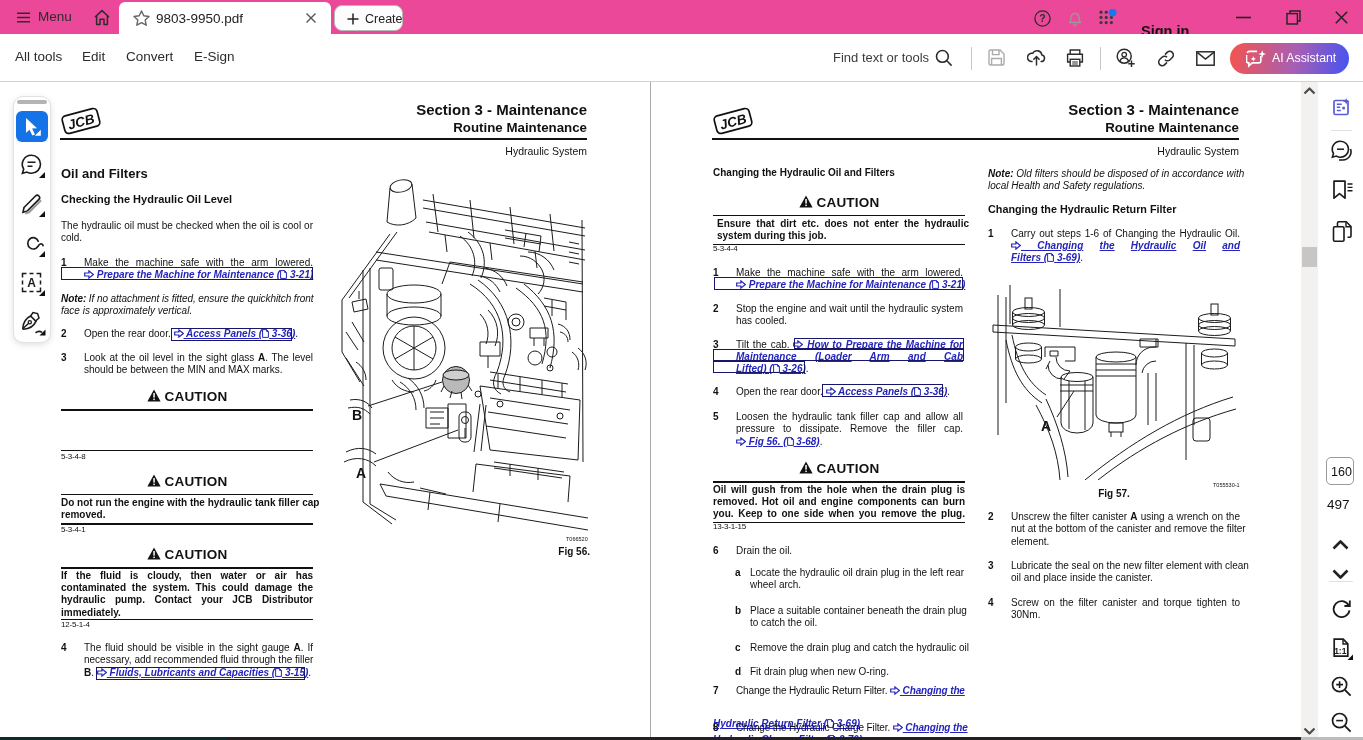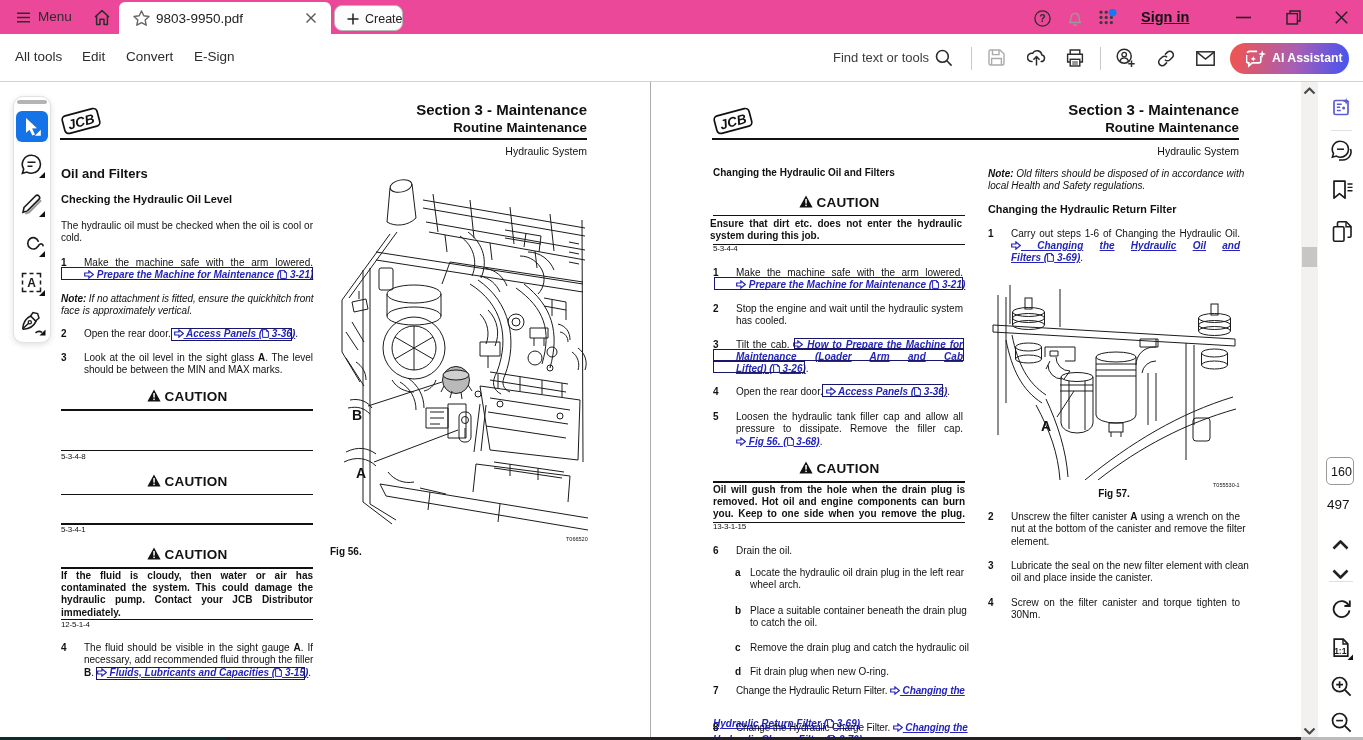--- a/index.html
+++ b/index.html
@@ -12,21 +12,21 @@
     border-radius:6px 6px 0 0; }
   #tabname { position:absolute; left:37px; top:9px; font-size:13.5px; color:#222; }
   #createbtn { position:absolute; left:334px; top:5px; width:69px; height:26px; background:#fcfcfc;
     border:1px solid #b9b9b9; border-radius:8px; font-size:13px; color:#222; }
   .tbt { position:absolute; top:9px; font-size:13.5px; color:#2c2c2c; }
   #toolbar { position:absolute; left:0; top:34px; width:1363px; height:48px; background:#fff;
     border-bottom:1px solid #d2d2d2; }
   .mt { position:absolute; top:15px; font-size:13.5px; color:#2c2c2c; }
   #aibtn { position:absolute; left:1230px; top:9px; width:119px; height:31px; border-radius:16px;
     background:linear-gradient(100deg,#f4544d 0%,#a75fb4 55%,#4453f2 100%);
-    color:#fff; font-size:14px; font-weight:bold; }
+    color:#fff; font-size:14px; font-weight:normal; }
   .vdiv { position:absolute; top:13px; width:1px; height:23px; background:#c9c9c9; }
   
   #content { position:absolute; left:0; top:82px; width:1363px; height:658px; background:#fff; }
   #pagesep { position:absolute; left:650px; top:0; width:1px; height:658px; background:#ababab; }
   #vscroll { position:absolute; left:1301px; top:0; width:17px; height:658px; background:#f2f1f0; }
   #vthumb { position:absolute; left:1302px; top:165px; width:15px; height:20px; background:#c7c6c5; }
   #rpanel { position:absolute; left:1318px; top:0; width:45px; height:658px; background:#fff; }
   #ltools { position:absolute; left:13px; top:14px; width:38px; height:247px; background:#fff;
     border:1px solid #e2e2e2; border-radius:10px; box-shadow:0 2px 6px rgba(0,0,0,.12); }
   
@@ -82,21 +82,21 @@
         <circle cx="8.2" cy="3.2" r="1.6"></circle>
       <circle cx="3" cy="8.4" r="1.6"></circle>
         <circle cx="8.2" cy="8.4" r="1.6"></circle>
         <circle cx="13.4" cy="8.4" r="1.6"></circle>
       <circle cx="3" cy="13.6" r="1.6"></circle>
         <circle cx="8.2" cy="13.6" r="1.6"></circle>
         <circle cx="13.4" cy="13.6" r="1.6"></circle>
     </g>
     <circle cx="14.6" cy="3.6" r="3.9" fill="#1877f2"></circle>
     </svg>
-  <span class="abs" style="left:1141px;top:9px;font-size:14.5px;font-weight:bold;color:#111;text-decoration:underline;">Sign in</span>
+  <span class="abs" style="left:1141px;top:23px;font-size:14.5px;font-weight:bold;color:#111;text-decoration:underline;">Sign in</span>
   <svg class="abs" style="left:1236px;top:16px" width="15" height="3" viewBox="0 0 15 3">
     <path d="M0 1.5 H15" stroke="#222" stroke-width="1.6"></path>
     </svg>
   <svg class="abs" style="left:1286px;top:10px" width="15" height="15" viewBox="0 0 15 15">
     <rect x="1" y="3.6" width="10.4" height="10.4" fill="none" stroke="#222" stroke-width="1.4"></rect>
     <path d="M4 3.6 V1 H14 V11 H11.4" fill="none" stroke="#222" stroke-width="1.4"></path>
     </svg>
   <svg class="abs" style="left:1335px;top:11px" width="13" height="13" viewBox="0 0 13 13">
     <path d="M0.8 0.8 L12.2 12.2 M12.2 0.8 L0.8 12.2" stroke="#222" stroke-width="1.5"></path>
     </svg>
@@ -199,20 +199,24 @@
         </svg> CAUTION</div>
     <div class="hr" style="left:61px;top:327px;width:252px;height:1.5px;"></div>
     <div class="hr" style="left:61px;top:367.5px;width:252px;height:1.5px;"></div>
     <div class="pt code" style="left:61px;top:368.5px;">5-3-4-8</div>
     <div class="pt caut" style="left:61px;top:391.5px;width:252px;"><svg width="14" height="13" viewBox="0 0 14 13" style="vertical-align:-1px;">
           <path d="M7 0.5 L13.6 12.5 H0.4 z" fill="#111"></path>
           <rect x="6.3" y="4" width="1.5" height="4.6" fill="#fff"></rect>
           <rect x="6.3" y="9.6" width="1.5" height="1.5" fill="#fff"></rect>
         </svg> CAUTION</div>
     <div class="hr" style="left:61px;top:411.5px;width:252px;height:1.5px;"></div>
+    <div class="pt b" style="left:61px;top:414.5px;width:252px;">
+      <div class="jl">Do not run the engine with the hydraulic tank filler cap</div>
+      <div>removed.</div>
+    </div>
     <div class="hr" style="left:61px;top:441px;width:252px;height:1.5px;"></div>
     <div class="pt code" style="left:61px;top:441.5px;">5-3-4-1</div>
     <div class="pt caut" style="left:61px;top:465px;width:252px;"><svg width="14" height="13" viewBox="0 0 14 13" style="vertical-align:-1px;">
           <path d="M7 0.5 L13.6 12.5 H0.4 z" fill="#111"></path>
           <rect x="6.3" y="4" width="1.5" height="4.6" fill="#fff"></rect>
           <rect x="6.3" y="9.6" width="1.5" height="1.5" fill="#fff"></rect>
         </svg> CAUTION</div>
     <div class="hr" style="left:61px;top:485px;width:252px;height:1.5px;"></div>
     <div class="pt b" style="left:61px;top:487.5px;width:252px;">
       <div class="jl">If the fluid is cloudy, then water or air has</div>
@@ -297,42 +301,42 @@
         <path d="M70 210 c10 6 16 16 16 28 M78 206 c10 7 16 18 16 30"></path>
         <path d="M96 236 h22 v20 h-22 z M100 240 h14 M100 246 h14 M100 252 h10"></path>
         <path d="M22 150 l12 20 M16 160 l12 18 M26 190 c6 4 10 10 10 18"></path>
         <path d="M239 70 l10 2 M239 80 l10 2 M239 90 l10 2"></path>
         <circle cx="220" cy="196" r="3"></circle>
           <circle cx="148" cy="222" r="3"></circle>
       </g>
       <text x="22" y="248" font-size="14" font-weight="bold" fill="#111" font-family="Liberation Sans">B</text>
       <text x="26" y="306" font-size="14" font-weight="bold" fill="#111" font-family="Liberation Sans">A</text>
     </svg>
-    <div class="pt b" style="left:330px;top:464px;width:260px;text-align:left;">Fig 56.</div>
+    <div class="pt b" style="left:330px;top:464px;width:260px;text-align:right;">Fig 56.</div>
     <div class="pt" style="left:566px;top:451px;font-size:5.5px;">T066520</div>
   </div>
   <div id="pageR" class="abs" style="left:651px;top:0;width:650px;height:658px;background:#fff;overflow:hidden;">
     <svg class="abs" style="left:61px;top:21px" width="42" height="36" viewBox="0 0 42 36">
       <g transform="rotate(-15 21 18)">
           <rect x="3" y="9" width="36" height="18" rx="4" fill="#fff" stroke="#111" stroke-width="1.7"></rect>
       <text x="21" y="23.5" font-size="13.5" font-weight="bold" font-style="italic" text-anchor="middle" fill="#111" font-family="Liberation Sans">JCB</text>
         </g>
       </svg>
     <div class="pt b" style="left:288px;top:22px;width:300px;text-align:right;font-size:15px;">Section 3 - Maintenance</div>
     <div class="pt b" style="left:288px;top:40px;width:300px;text-align:right;font-size:13.3px;">Routine Maintenance</div>
     <div class="hr" style="left:61px;top:56px;width:527px;height:2px;"></div>
     <div class="pt" style="left:288px;top:63px;width:300px;text-align:right;font-size:10.5px;">Hydraulic System</div>
     <div class="pt b" style="left:62px;top:85px;font-size:10px;">Changing the Hydraulic Oil and Filters</div>
     <div class="pt caut" style="left:62px;top:112.5px;width:252px;"><svg width="14" height="13" viewBox="0 0 14 13" style="vertical-align:-1px;">
           <path d="M7 0.5 L13.6 12.5 H0.4 z" fill="#111"></path>
           <rect x="6.3" y="4" width="1.5" height="4.6" fill="#fff"></rect>
           <rect x="6.3" y="9.6" width="1.5" height="1.5" fill="#fff"></rect>
         </svg> CAUTION</div>
     <div class="hr" style="left:62px;top:132.7px;width:252px;height:1.5px;"></div>
-    <div class="pt b" style="left:59px;top:136px;width:252px;">
+    <div class="pt b" style="left:66px;top:136px;width:252px;">
       <div class="jl">Ensure that dirt etc. does not enter the hydraulic</div>
       <div>system during this job.</div>
     </div>
     <div class="hr" style="left:62px;top:161.6px;width:252px;height:1.5px;"></div>
     <div class="pt code" style="left:62px;top:161px;">5-3-4-4</div>
     <div class="pt item" style="left:62px;top:184.5px;width:250px;">
       <span class="inum">1</span>
       <div class="jl">Make the machine safe with the arm lowered.</div>
       <div><span class="lnk"><svg width="10" height="9" viewBox="0 0 10 9" style="vertical-align:-1px;">
               <path d="M0.7 3 h4.2 V0.9 L9.3 4.5 L4.9 8.1 V6 H0.7 z" fill="none" stroke="#2424bb" stroke-width="1.2"></path>

